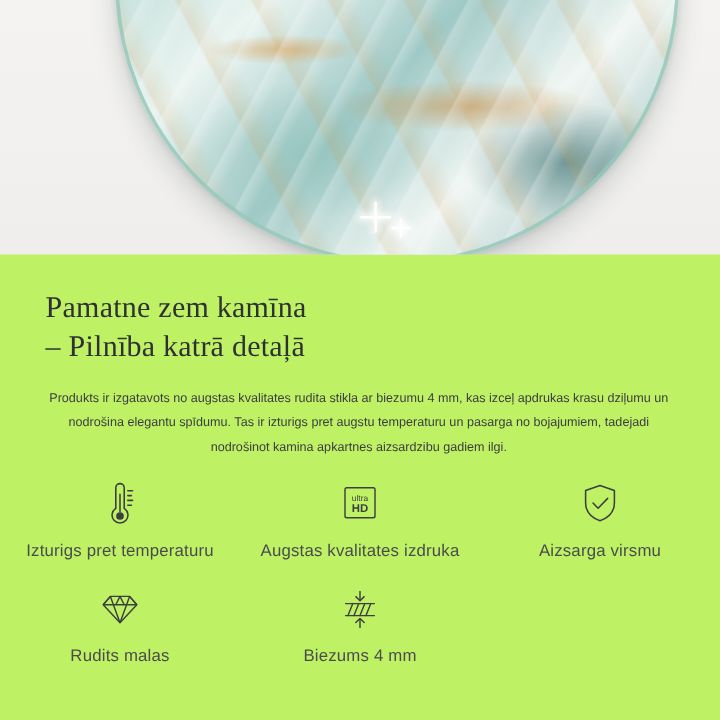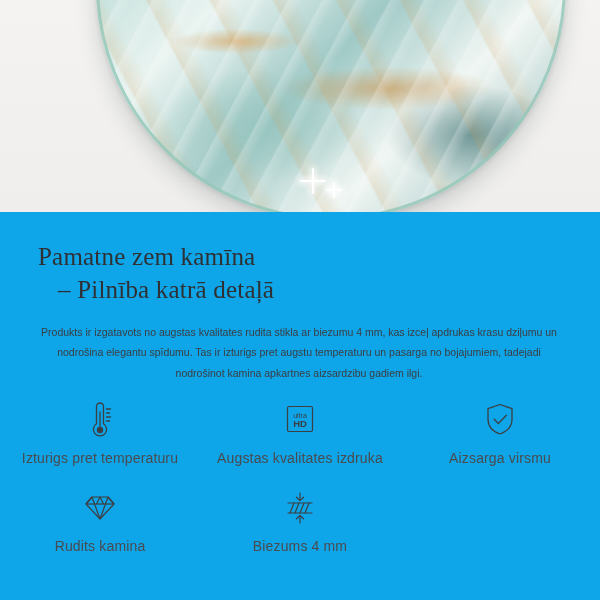--- a/index.html
+++ b/index.html
@@ -10,21 +10,21 @@
     width: 600px;
     height: 600px;
     background: #ffffff;
     font-family: "Liberation Sans", sans-serif;
     overflow: hidden;
   }
   .page {
     position: relative;
     width: 600px;
     height: 600px;
-    background: #0ea5e9;
+    background: #bef264;
     overflow: hidden;
   }
 
   
   .hero {
     position: absolute;
     left: 0;
     top: 0;
     width: 600px;
     height: 212px;
@@ -131,21 +131,21 @@
   .headline {
     margin: 0;
     padding: 28px 38px 0 38px;
     font-family: "Liberation Serif", serif;
     font-weight: 400;
     font-size: 25px;
     line-height: 1.32;
     color: #2f3033;
     letter-spacing: 0.2px;
   }
-  .headline .l2 { display: block; margin-left: 20px; }
+  .headline .l2 { display: block; }
   .body-copy {
     margin: 0;
     padding: 16px 40px 0 38px;
     font-size: 10.5px;
     line-height: 1.95;
     color: #3c3d40;
     text-align: center;
   }
 
   
@@ -242,21 +242,21 @@
     <div class="feature">
       <div class="glyph">
         <svg width="40" height="36" viewBox="0 0 40 36" fill="none" stroke="#3d3e41" stroke-width="1.2" stroke-linejoin="round">
           <path d="M12 7h16l6 7-14 15L6 14l6-7z"></path>
           <path d="M6 14h28"></path>
           <path d="M12 7l-6 7M28 7l6 7"></path>
           <path d="M12 7l8 22M28 7l-8 22"></path>
           <path d="M16.5 14L20 7l3.5 7"></path>
         </svg>
       </div>
-      <div class="caption">Rudits kamina</div>
+      <div class="caption">Rudits malas</div>
     </div>
 
 
     <div class="feature">
       <div class="glyph">
         <svg width="40" height="38" viewBox="0 0 40 38" fill="none" stroke="#3d3e41" stroke-width="1.2" stroke-linecap="round" stroke-linejoin="round">
           <path d="M20 4v7"></path>
           <path d="M16.5 8.2L20 11.6l3.5-3.4"></path>
           <path d="M8 14h24"></path>
           <path d="M8 24h24"></path>

